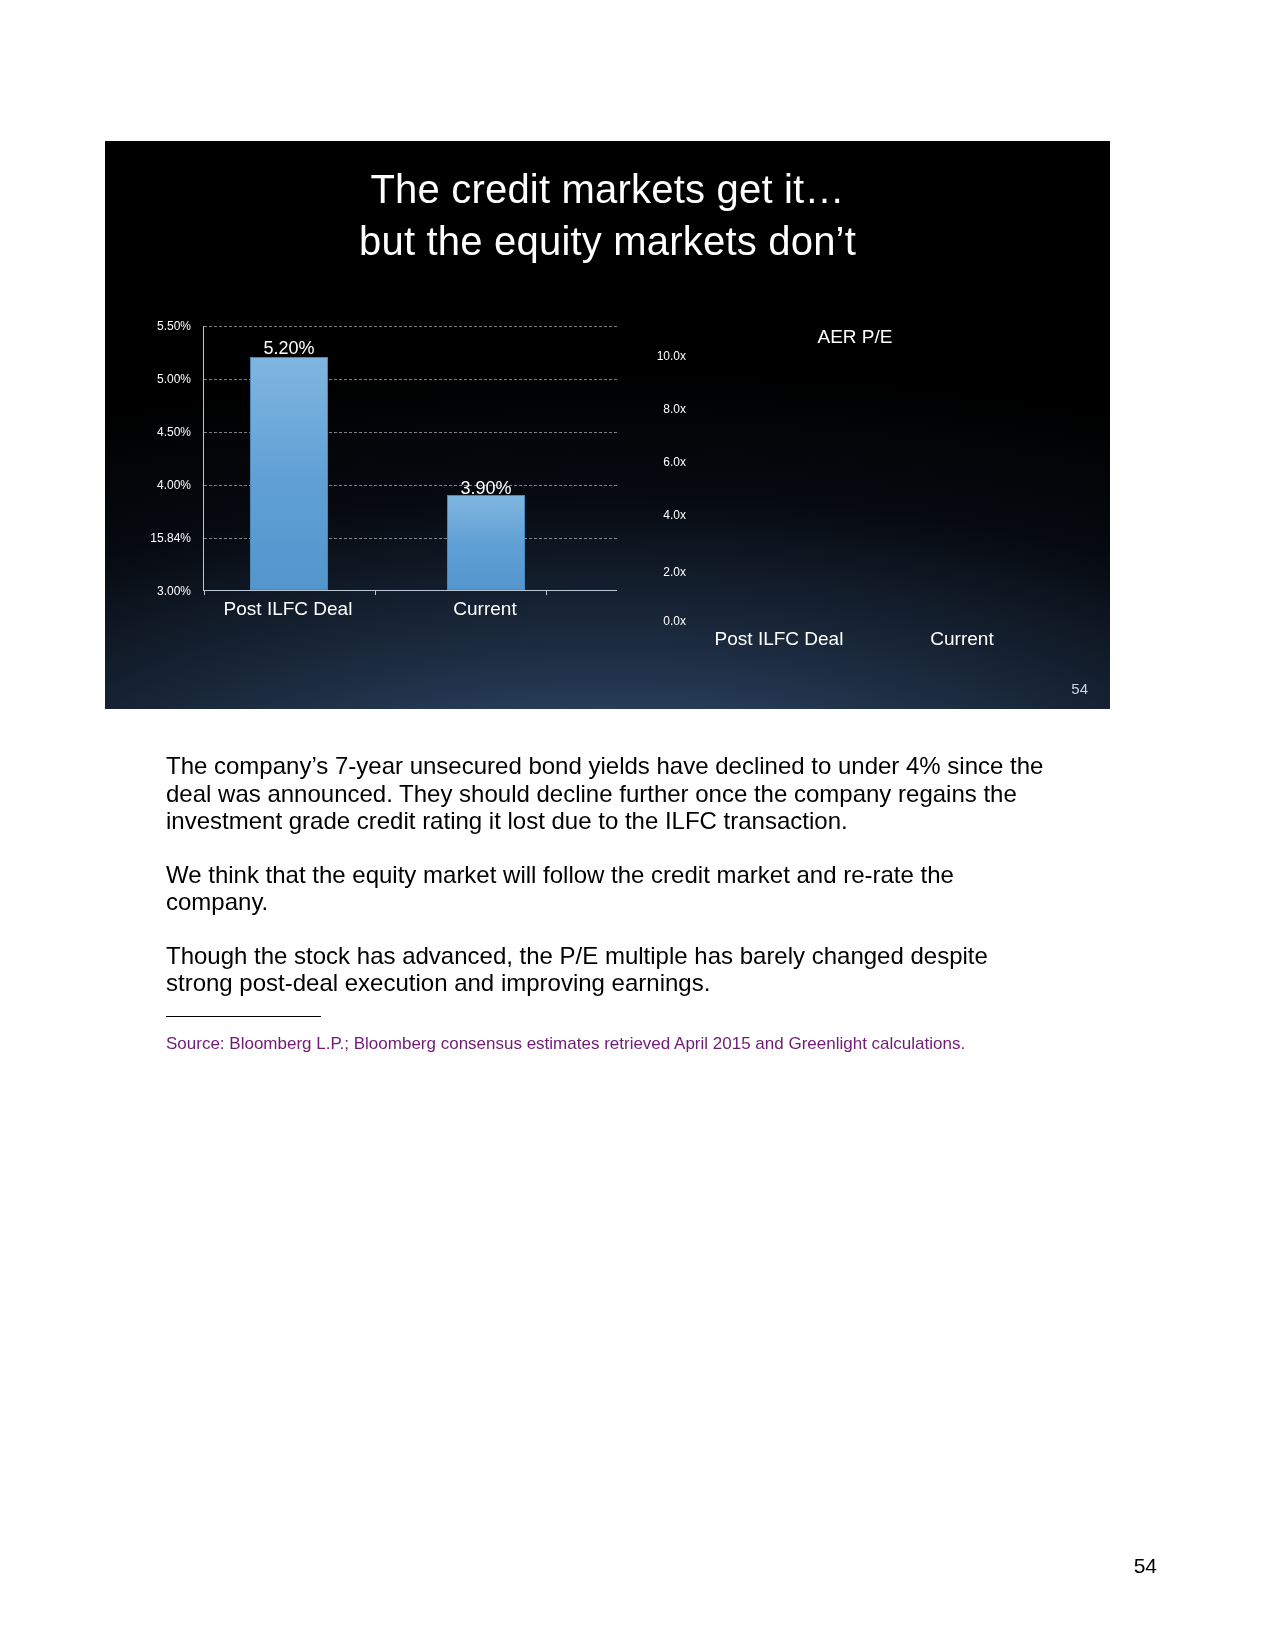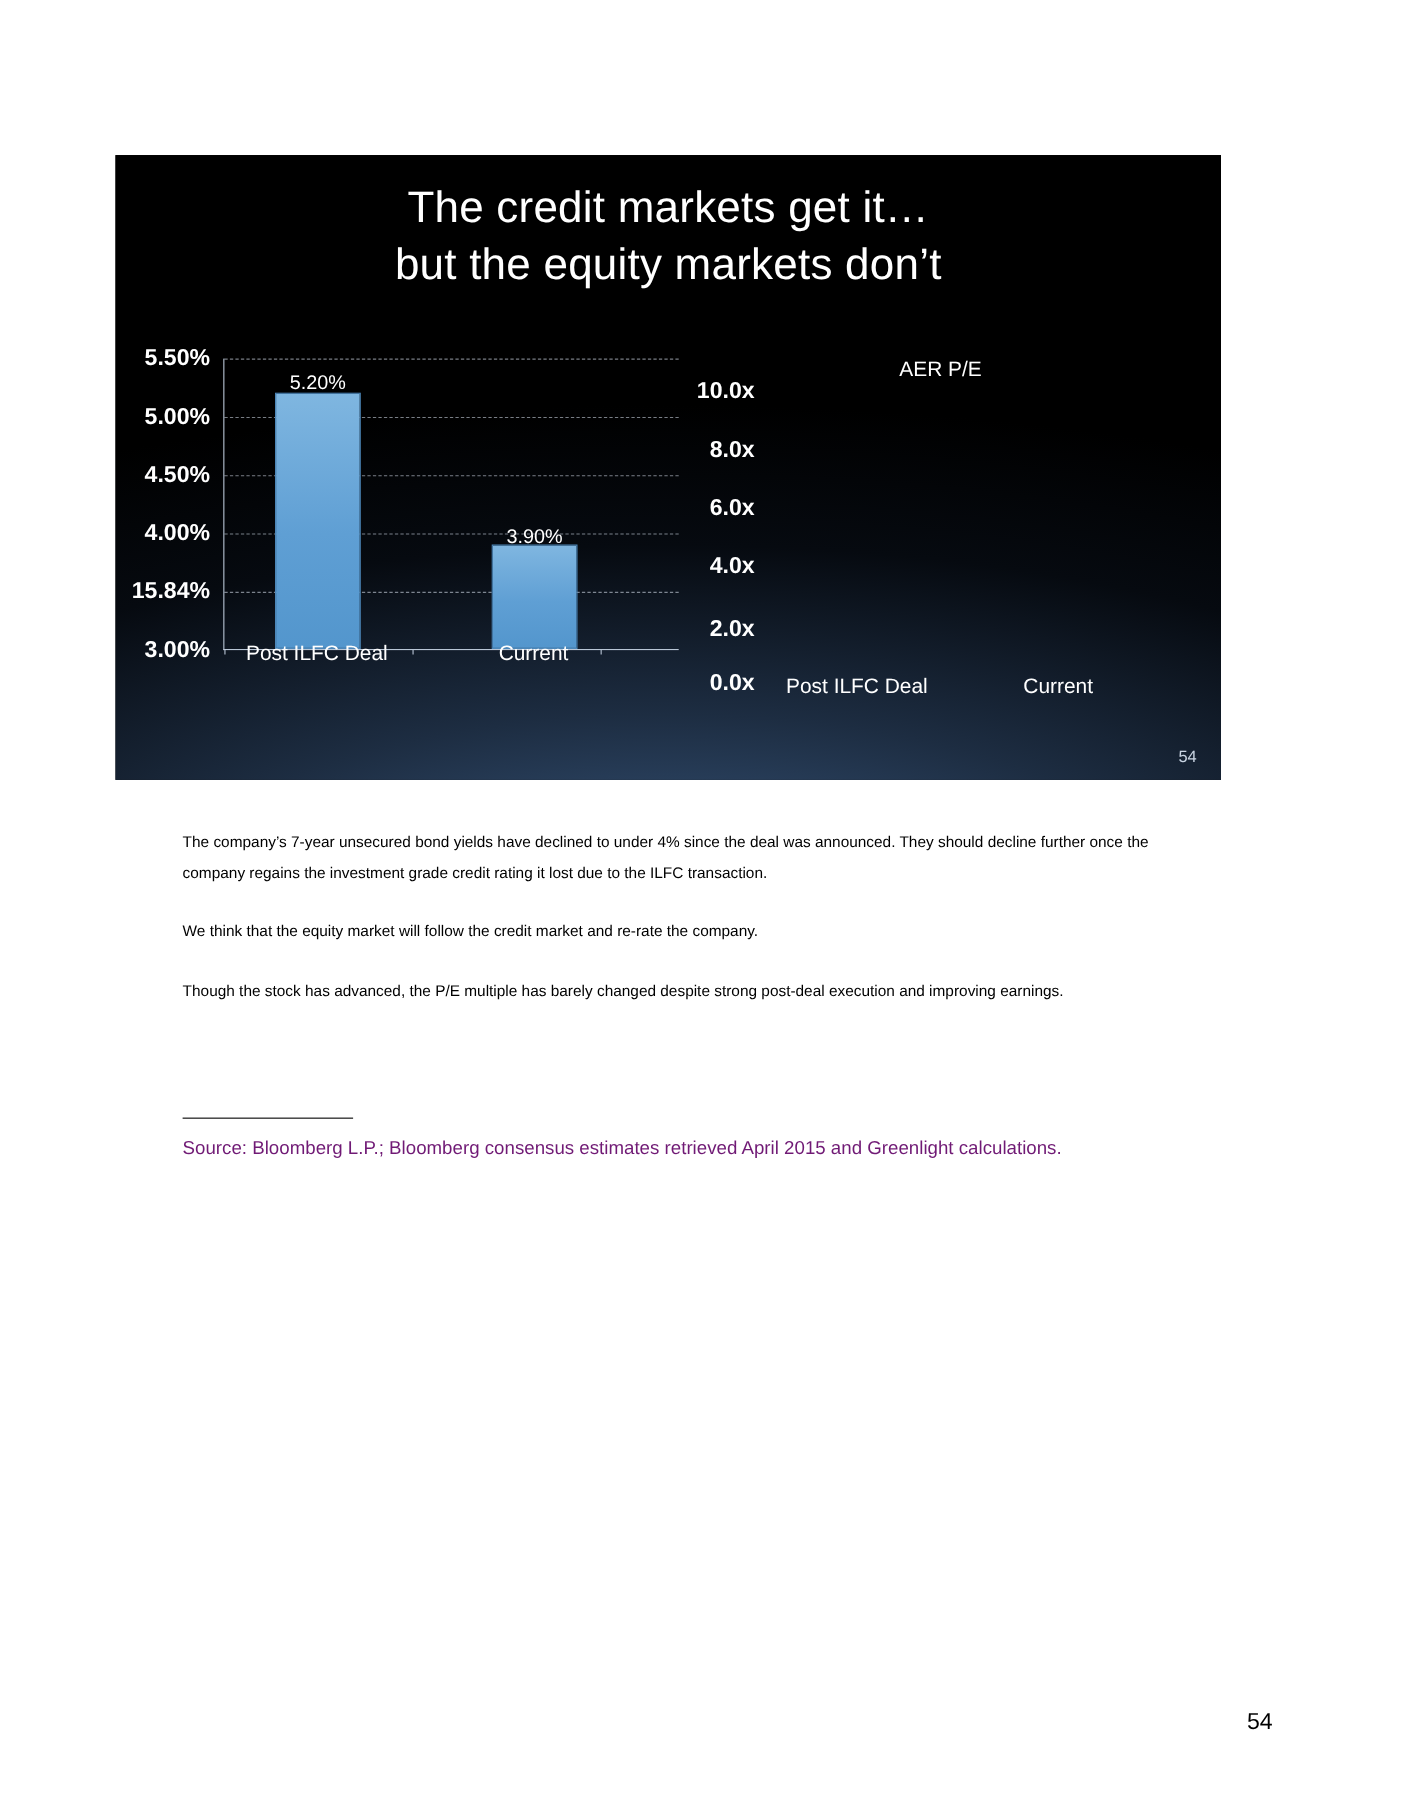--- a/index.html
+++ b/index.html
@@ -76,23 +76,22 @@
     left: 0;
     top: 0;
     width: 72px;
     height: 265px;
   }
   .y-axis-labels .ytick {
     position: absolute;
     right: 6px;
     transform: translateY(-50%);
     color: #ffffff;
-    font-size: 21px;
+    font-size: 12px;
     white-space: nowrap;
-    font-weight: bold;
   }
   .plot-area {
     position: absolute;
     left: 78px;
     right: 8px;
     top: 0;
     height: 265px;
     border-left: 1px solid #b9c6d6;
     border-bottom: 1px solid #b9c6d6;
     box-sizing: border-box;
@@ -116,21 +115,21 @@
     position: absolute;
     transform: translateX(-50%);
     color: #ffffff;
     font-size: 18px;
     white-space: nowrap;
   }
   .x-axis-labels {
     position: absolute;
     left: 78px;
     right: 8px;
-    top: 258px;
+    top: 272px;
     height: 30px;
   }
   .x-axis-labels .xtick {
     position: absolute;
     transform: translateX(-50%);
     color: #ffffff;
     font-size: 19px;
     white-space: nowrap;
   }
   .tickmark {
@@ -140,21 +139,21 @@
     border-left: 1px solid #b9c6d6;
     height: 5px;
   }
 
   
   .body-copy {
     position: absolute;
     left: 166px;
     top: 752px;
     width: 884px;
-    font-size: 14px;
+    font-size: 24px;
     line-height: 27.5px;
     color: #000000;
     font-family: "Liberation Sans", sans-serif;
   }
   .body-copy p { margin: 0 0 26px 0; }
 
   .source-rule {
     position: absolute;
     left: 166px;
     top: 1016px;

